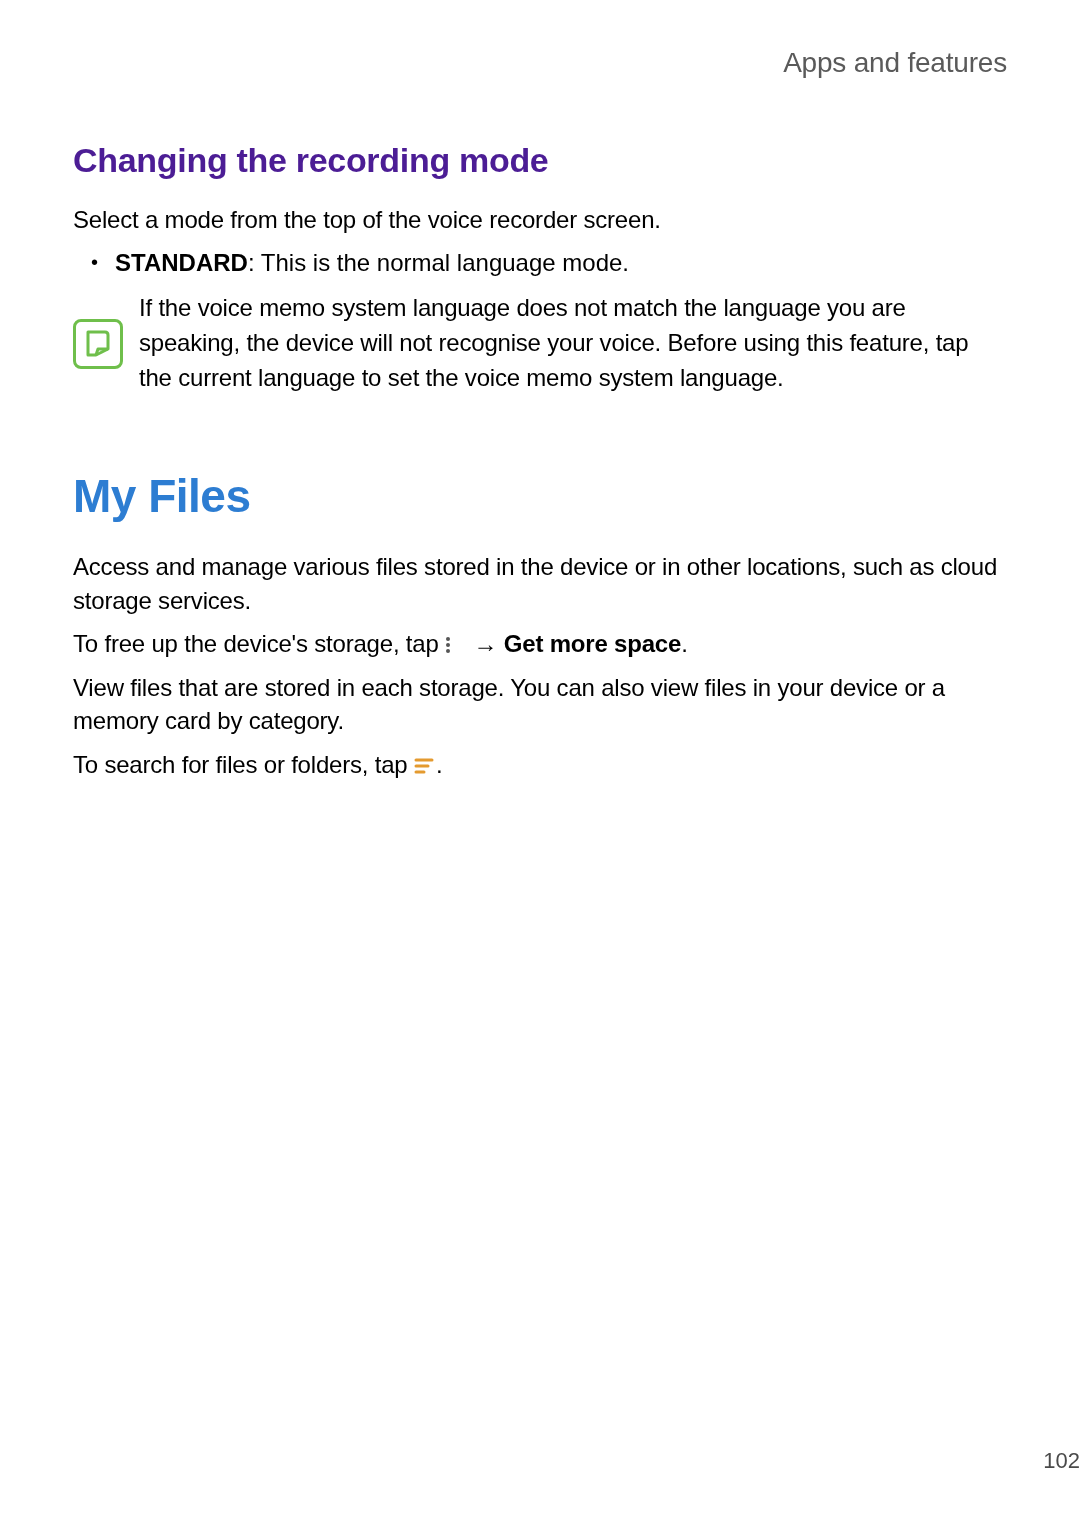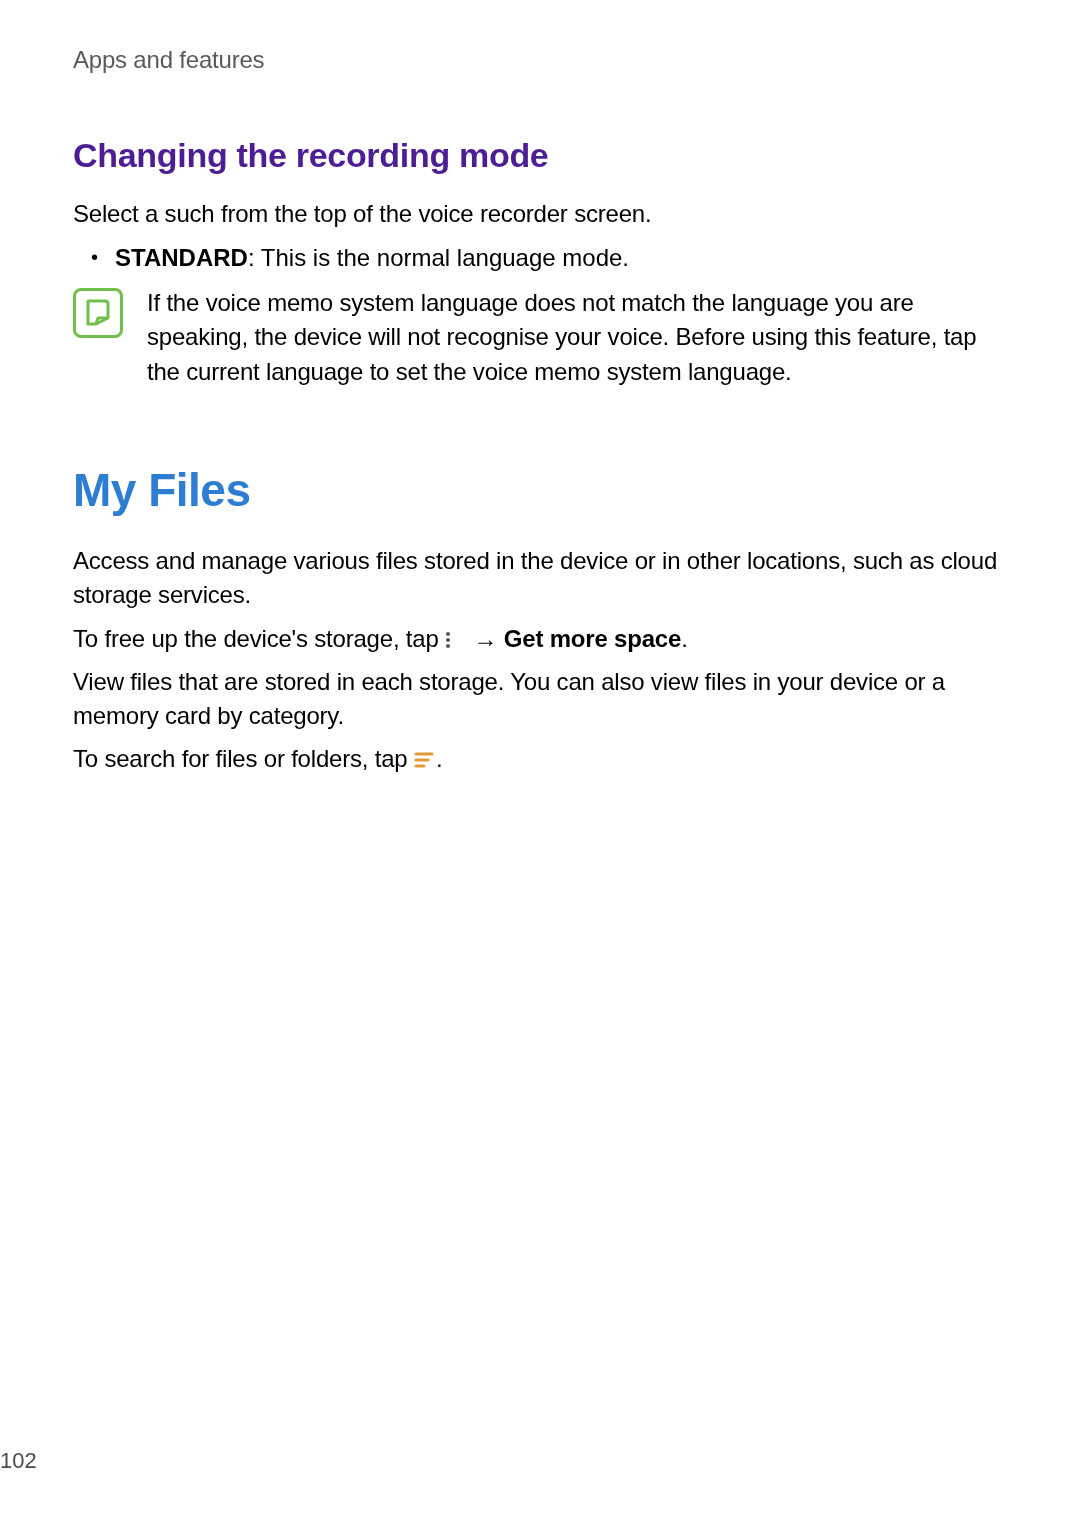--- a/index.html
+++ b/index.html
@@ -16,23 +16,24 @@
   }
   .page {
     position: relative;
     width: 1080px;
     height: 1527px;
     padding: 43px 73px 0 73px;
     box-sizing: border-box;
   }
   .breadcrumb {
     color: #5a5a5a;
-    font-size: 24px;
+    font-size: 28px;
     margin-bottom: 55px;
     letter-spacing: -0.2px;
+    text-align: right;
   }
   .section-heading {
     color: #4c1d95;
     font-weight: 600;
     font-size: 34px;
     margin-bottom: 18px;
     letter-spacing: -0.3px;
   }
   .body-text {
     font-size: 24px;
@@ -55,22 +56,22 @@
   ul.bullets > li::before {
     content: "•";
     position: absolute;
     left: 18px;
     top: 2px;
     font-size: 20px;
     color: #000;
   }
   .note-row {
     display: flex;
-    align-items: flex-start;
-    gap: 24px;
+    align-items: center;
+    gap: 16px;
     margin-top: 6px;
     margin-bottom: 40px;
   }
   .note-icon {
     width: 44px;
     height: 44px;
     border: 3px solid #6fbf4b;
     border-radius: 8px;
     display: flex;
     align-items: center;
@@ -98,36 +99,36 @@
     vertical-align: -2px;
     width: 22px;
     height: 18px;
   }
   .inline-icon svg { display: block; }
   .page-number {
     position: absolute;
     bottom: 50px;
     left: 0;
     right: 0;
-    text-align: left;
+    text-align: right;
     font-size: 22px;
     color: #4a4a4a;
   }
 </style>
 </head>
 <body>
 
 <div class="page">
 
   <div class="breadcrumb">Apps and features</div>
 
   <div class="section-heading">Changing the recording mode</div>
 
 
-  <div class="body-text">Select a such from the top of the voice recorder screen.</div>
+  <div class="body-text">Select a mode from the top of the voice recorder screen.</div>
 
   <ul class="bullets">
     <li>
       <span class="bold">STANDARD</span><span>: This is the normal language mode.</span>
     </li>
   </ul>
 
   <div class="note-row">
     <div class="note-icon">
       <svg width="30" height="30" viewBox="0 0 30 30">

